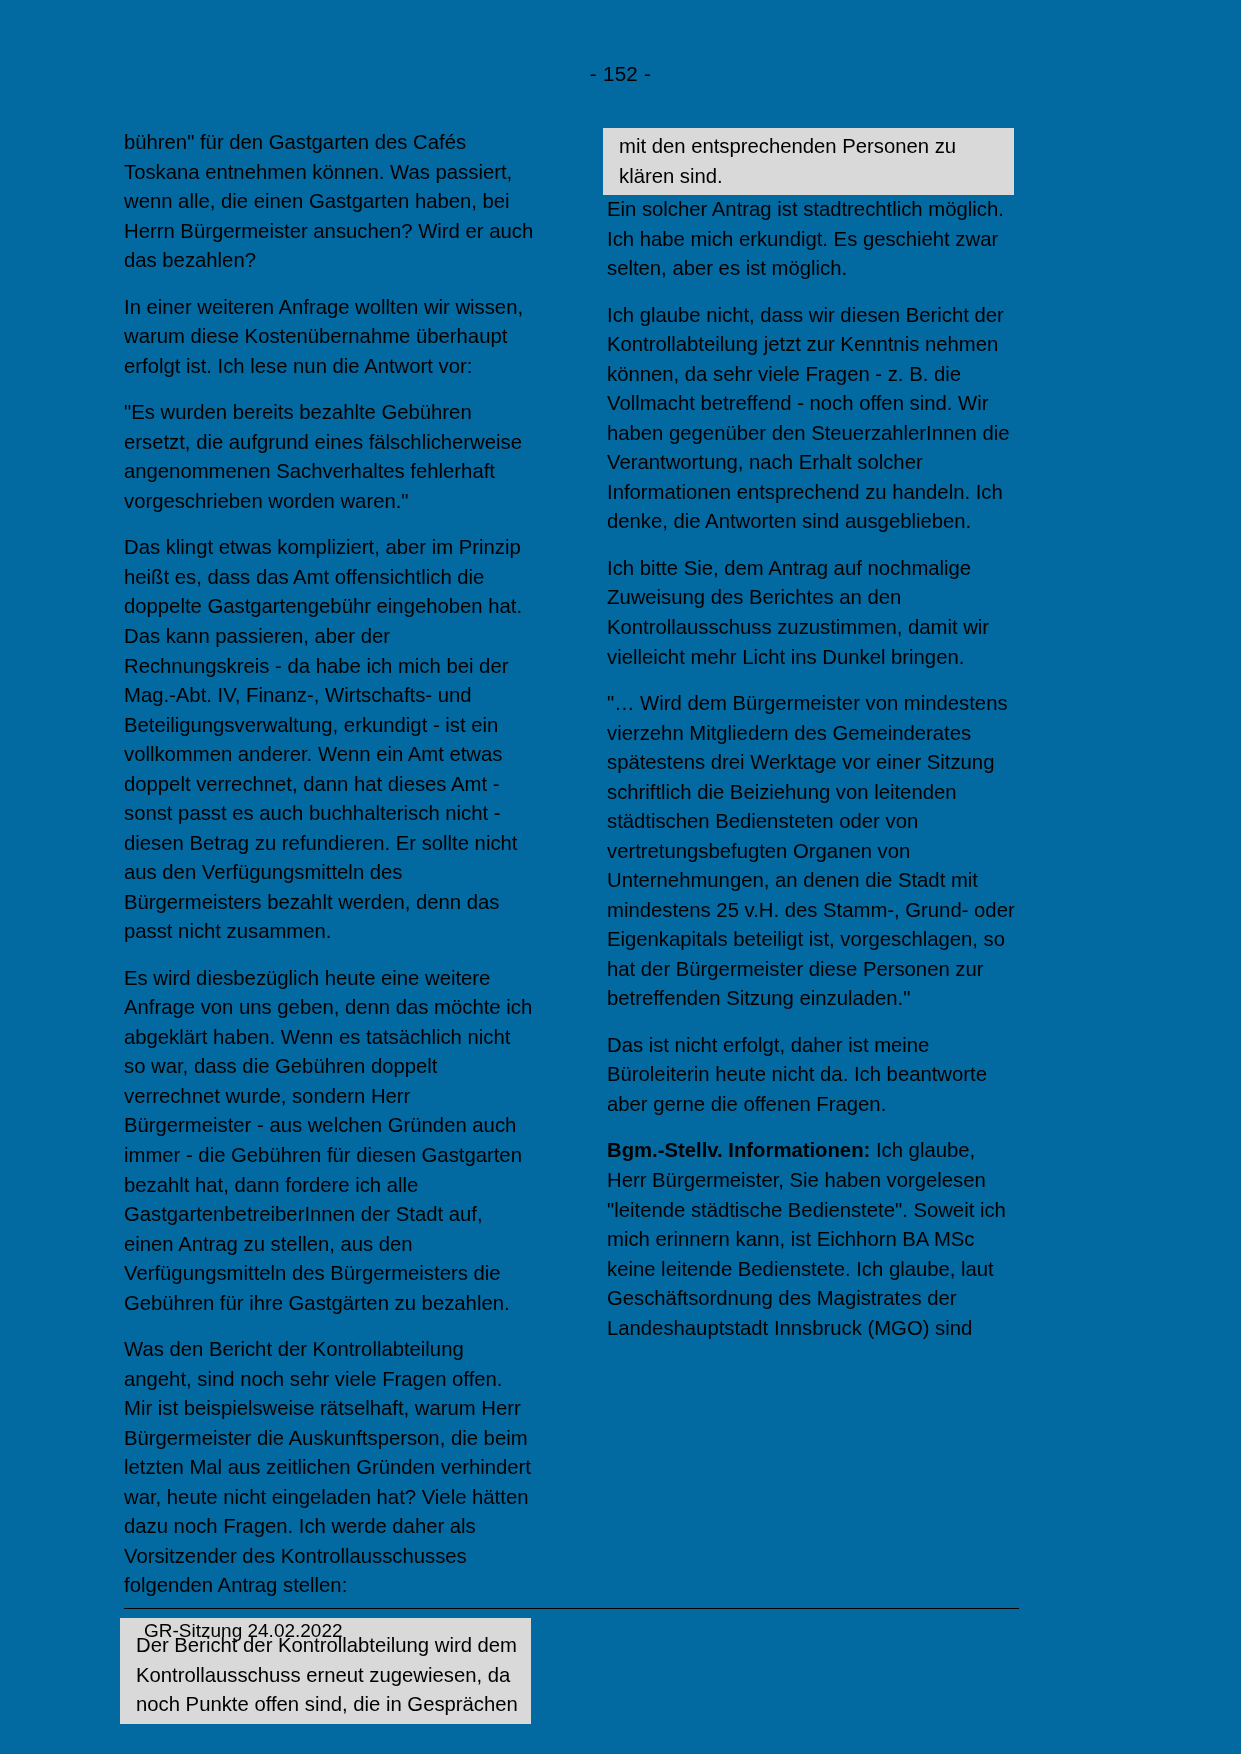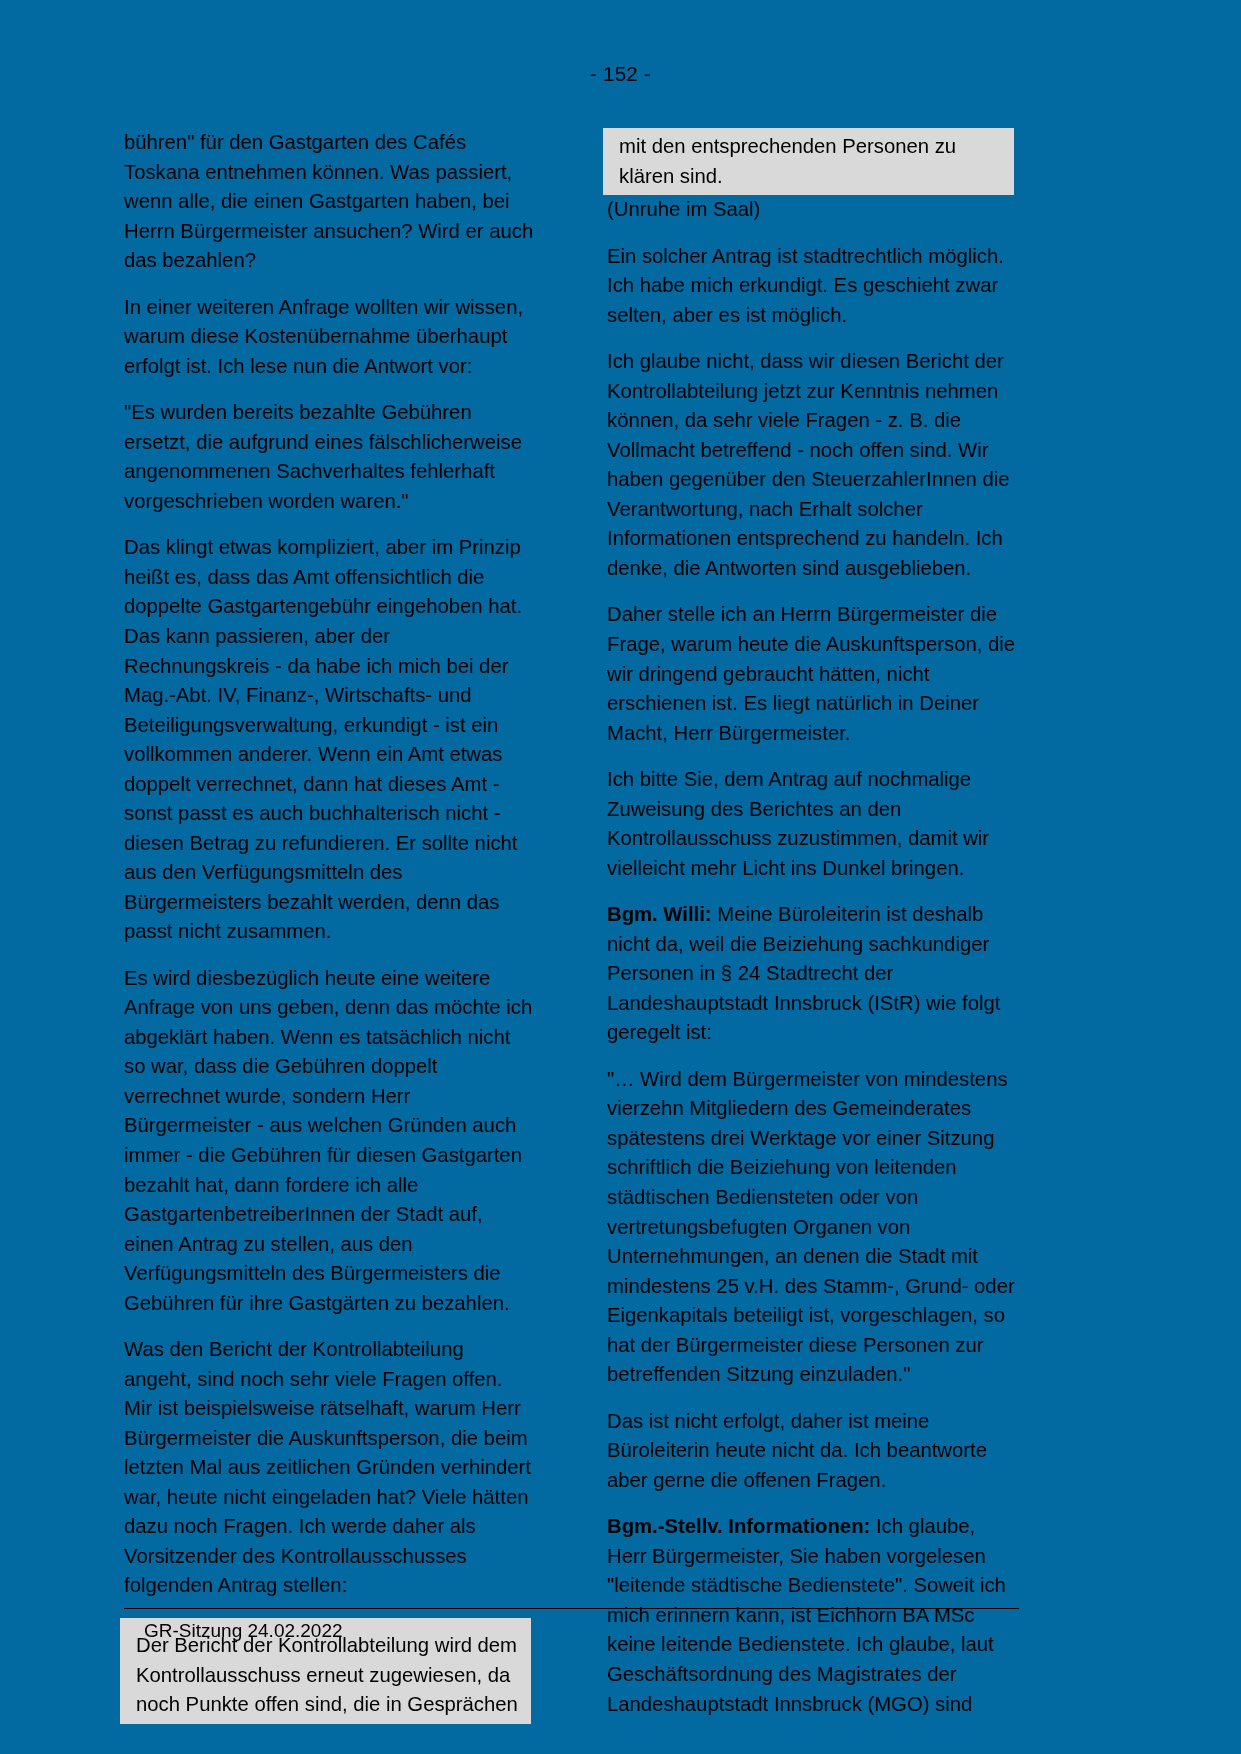--- a/index.html
+++ b/index.html
@@ -93,26 +93,23 @@
       <p>In einer weiteren Anfrage wollten wir wissen, warum diese Kostenübernahme überhaupt erfolgt ist. Ich lese nun die Antwort vor:</p>
       <p>"Es wurden bereits bezahlte Gebühren ersetzt, die aufgrund eines fälschlicherweise angenommenen Sachverhaltes fehlerhaft vorgeschrieben worden waren."</p>
       <p>Das klingt etwas kompliziert, aber im Prinzip heißt es, dass das Amt offensichtlich die doppelte Gastgartengebühr eingehoben hat. Das kann passieren, aber der Rechnungskreis - da habe ich mich bei der Mag.-Abt. IV, Finanz-, Wirtschafts- und Beteiligungsverwaltung, erkundigt - ist ein vollkommen anderer. Wenn ein Amt etwas doppelt verrechnet, dann hat dieses Amt - sonst passt es auch buchhalterisch nicht - diesen Betrag zu refundieren. Er sollte nicht aus den Verfügungsmitteln des Bürgermeisters bezahlt werden, denn das passt nicht zusammen.</p>
       <p>Es wird diesbezüglich heute eine weitere Anfrage von uns geben, denn das möchte ich abgeklärt haben. Wenn es tatsächlich nicht so war, dass die Gebühren doppelt verrechnet wurde, sondern Herr Bürgermeister - aus welchen Gründen auch immer - die Gebühren für diesen Gastgarten bezahlt hat, dann fordere ich alle GastgartenbetreiberInnen der Stadt auf, einen Antrag zu stellen, aus den Verfügungsmitteln des Bürgermeisters die Gebühren für ihre Gastgärten zu bezahlen.</p>
       <p>Was den Bericht der Kontrollabteilung angeht, sind noch sehr viele Fragen offen. Mir ist beispielsweise rätselhaft, warum Herr Bürgermeister die Auskunftsperson, die beim letzten Mal aus zeitlichen Gründen verhindert war, heute nicht eingeladen hat? Viele hätten dazu noch Fragen. Ich werde daher als Vorsitzender des Kontrollausschusses folgenden Antrag stellen:</p>
       <p class="shaded shaded-gap shaded-last">Der Bericht der Kontrollabteilung wird dem Kontrollausschuss erneut zugewiesen, da noch Punkte offen sind, die in Gesprächen</p>
     </div>
 
     <div class="col">
       <p class="shaded">mit den entsprechenden Personen zu klären sind.</p>
-      <p>(Unruhe im Saal)</p>
       <p>Ein solcher Antrag ist stadtrechtlich möglich. Ich habe mich erkundigt. Es geschieht zwar selten, aber es ist möglich.</p>
       <p>Ich glaube nicht, dass wir diesen Bericht der Kontrollabteilung jetzt zur Kenntnis nehmen können, da sehr viele Fragen - z. B. die Vollmacht betreffend - noch offen sind. Wir haben gegenüber den SteuerzahlerInnen die Verantwortung, nach Erhalt solcher Informationen entsprechend zu handeln. Ich denke, die Antworten sind ausgeblieben.</p>
-      <p>Daher stelle ich an Herrn Bürgermeister die Frage, warum heute die Auskunftsperson, die wir dringend gebraucht hätten, nicht erschienen ist. Es liegt natürlich in Deiner Macht, Herr Bürgermeister.</p>
       <p>Ich bitte Sie, dem Antrag auf nochmalige Zuweisung des Berichtes an den Kontrollausschuss zuzustimmen, damit wir vielleicht mehr Licht ins Dunkel bringen.</p>
-      <p><span class="spk">Bgm. Willi:</span><span> Meine Büroleiterin ist deshalb nicht da, weil die Beiziehung sachkundiger Personen in § 24 Stadtrecht der Landeshauptstadt Innsbruck (IStR) wie folgt geregelt ist:</span></p>
       <p>"… Wird dem Bürgermeister von mindestens vierzehn Mitgliedern des Gemeinderates spätestens drei Werktage vor einer Sitzung schriftlich die Beiziehung von leitenden städtischen Bediensteten oder von vertretungsbefugten Organen von Unternehmungen, an denen die Stadt mit mindestens 25 v.H. des Stamm-, Grund- oder Eigenkapitals beteiligt ist, vorgeschlagen, so hat der Bürgermeister diese Personen zur betreffenden Sitzung einzuladen."</p>
       <p>Das ist nicht erfolgt, daher ist meine Büroleiterin heute nicht da. Ich beantworte aber gerne die offenen Fragen.</p>
       <p><span class="spk">Bgm.-Stellv. Informationen:</span><span> Ich glaube, Herr Bürgermeister, Sie haben vorgelesen "leitende städtische Bedienstete". Soweit ich mich erinnern kann, ist Eichhorn BA MSc keine leitende Bedienstete. Ich glaube, laut Geschäftsordnung des Magistrates der Landeshauptstadt Innsbruck (MGO) sind</span></p>
     </div>
 
   </div>
 
   <div class="footer-rule"></div>
   <div class="footer-text">GR-Sitzung 24.02.2022</div>
 

